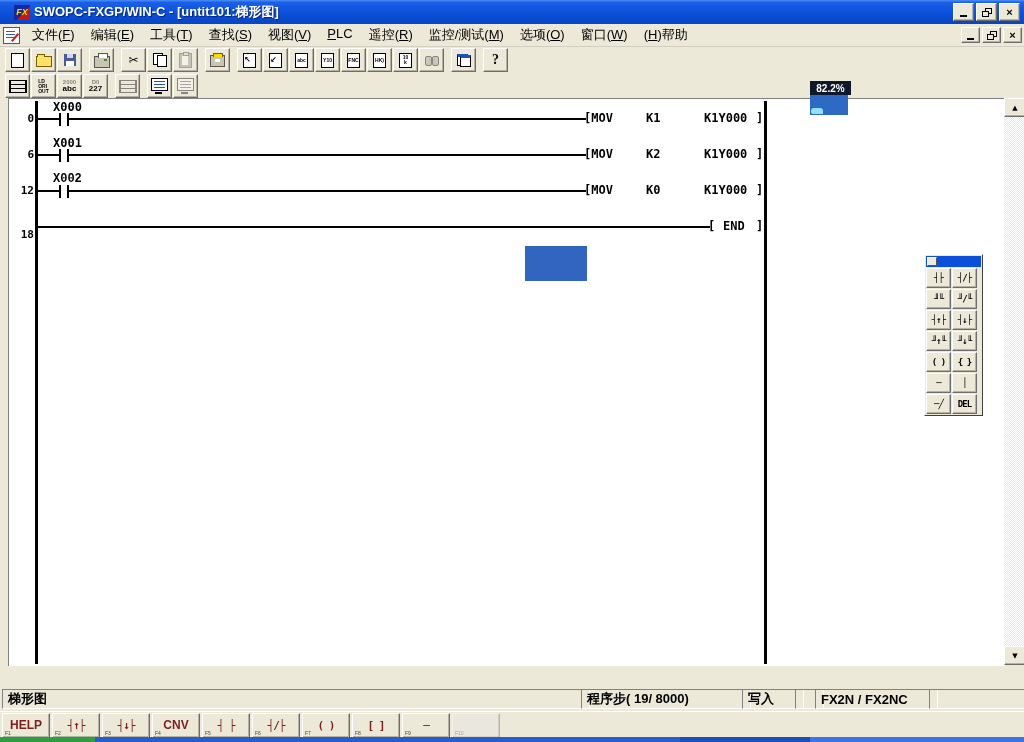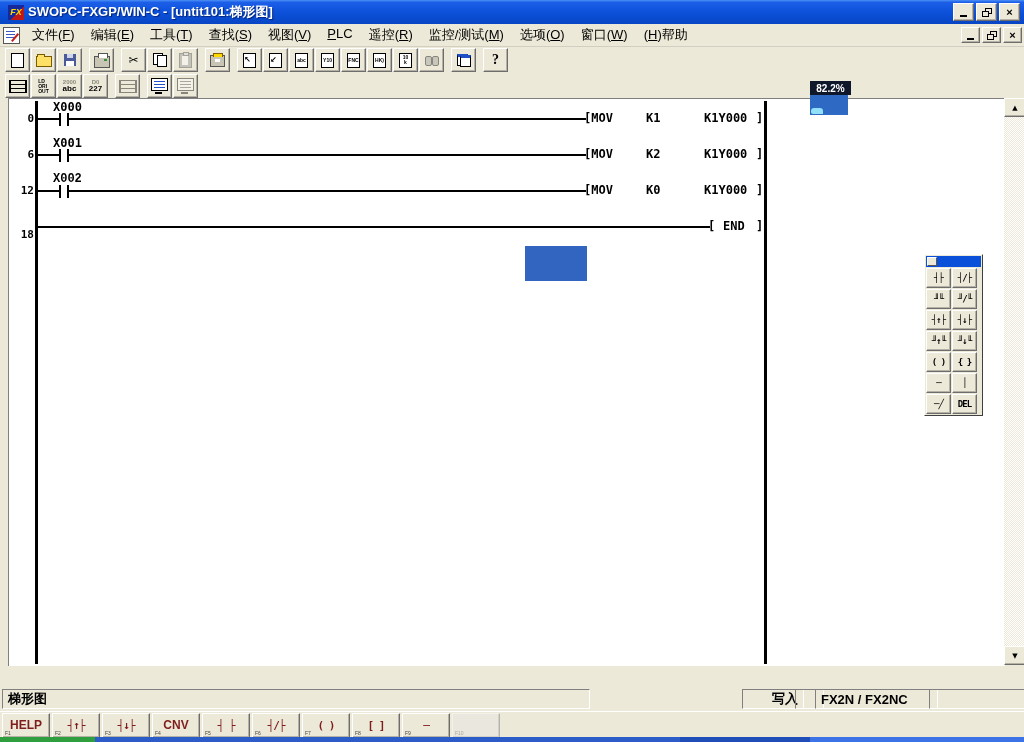--- a/index.html
+++ b/index.html
@@ -8,21 +8,21 @@
        -webkit-font-smoothing:none}
   
   .raised{background:#ECE9D8;border:1px solid;border-color:#FFFFFF #6d6d6d #6d6d6d #FFFFFF;
           box-shadow:inset -1px -1px 0 #b5b2a5}
   .sunken{border:1px solid;border-color:#808080 #FFFFFF #FFFFFF #808080}
   .dis{opacity:.42;filter:grayscale(1)}
   
   .titlebar{height:24px;display:flex;align-items:center;
     background:linear-gradient(180deg,#4a90f4 0%,#1c5ee8 10%,#0b50d8 55%,#0845c4 100%);
     color:#fff;font-weight:bold;font-size:13px;padding:0 2px}
-  .appicon{width:16px;height:15px;margin:0 4px 0 6px;background:linear-gradient(135deg,#16299a 55%,#c01818 55%);
+  .appicon{width:16px;height:15px;margin:0 4px 0 12px;background:linear-gradient(135deg,#16299a 55%,#c01818 55%);
     color:#ffd800;font:italic bold 9px "Liberation Sans",sans-serif;display:flex;align-items:center;justify-content:center}
   .title-text{flex:1;white-space:nowrap;overflow:hidden;text-shadow:1px 1px 1px #00227a}
   .wbtns{display:flex;gap:2px;margin-right:2px}
   .wbtn{width:19px;height:16px;display:flex;align-items:center;justify-content:center;
         font:bold 11px "Liberation Sans",sans-serif;color:#000}
   .glyph-min{width:7px;height:2px;background:#000;margin-top:8px}
   .glyph-restore{position:relative;width:10px;height:9px}
   .glyph-restore::before{content:"";position:absolute;right:0;top:0;width:5px;height:4px;border:1px solid #000}
   .glyph-restore::after{content:"";position:absolute;left:0;bottom:0;width:5px;height:4px;border:1px solid #000;background:#ECE9D8}
   
@@ -354,21 +354,24 @@
         <span>▼</span>
       </div>
   </div>
 
 </div>
 
 <div class="statusbar">
   <div class="sp sunken" style="left:2px;width:576px">
       <span>梯形图</span>
     </div>
-  <div class="sp sunken" style="left:742px;width:50px;justify-content:flex-end">
+  <div class="sp sunken" style="left:581px;width:158px">
+      <span>程序步(  19/ 8000)</span>
+    </div>
+  <div class="sp sunken" style="left:742px;width:50px;justify-content:flex-start">
       <span>写入</span>
     </div>
   <div class="sp sunken" style="left:795px;width:17px"></div>
   <div class="sp sunken" style="left:815px;width:111px">
       <span>FX2N / FX2NC</span>
     </div>
   <div class="sp sunken" style="left:929px;width:92px"></div>
 </div>
 
 <div class="fkeybar" id="fkeybar">

